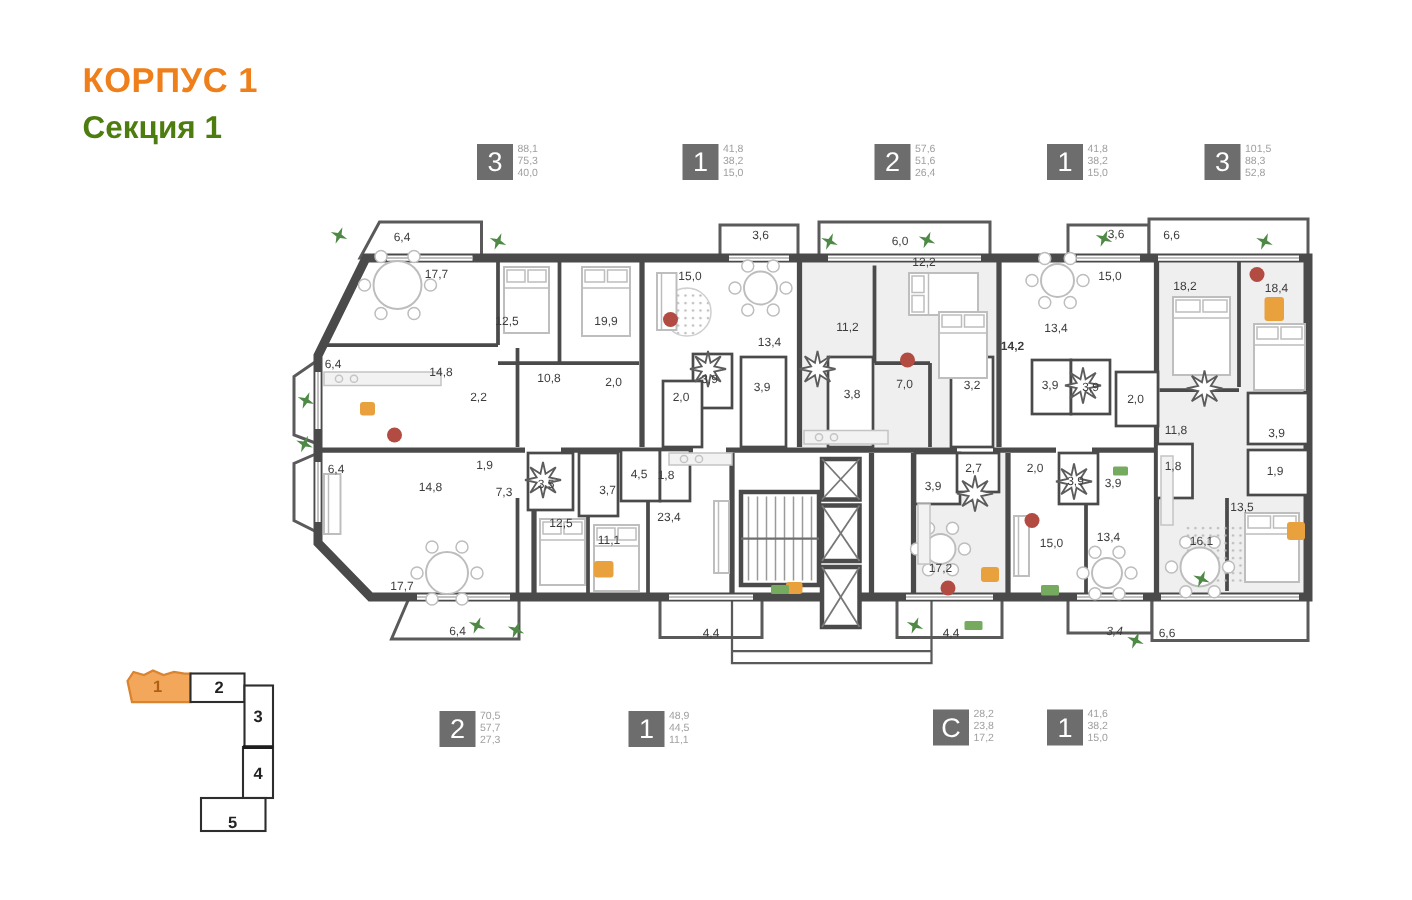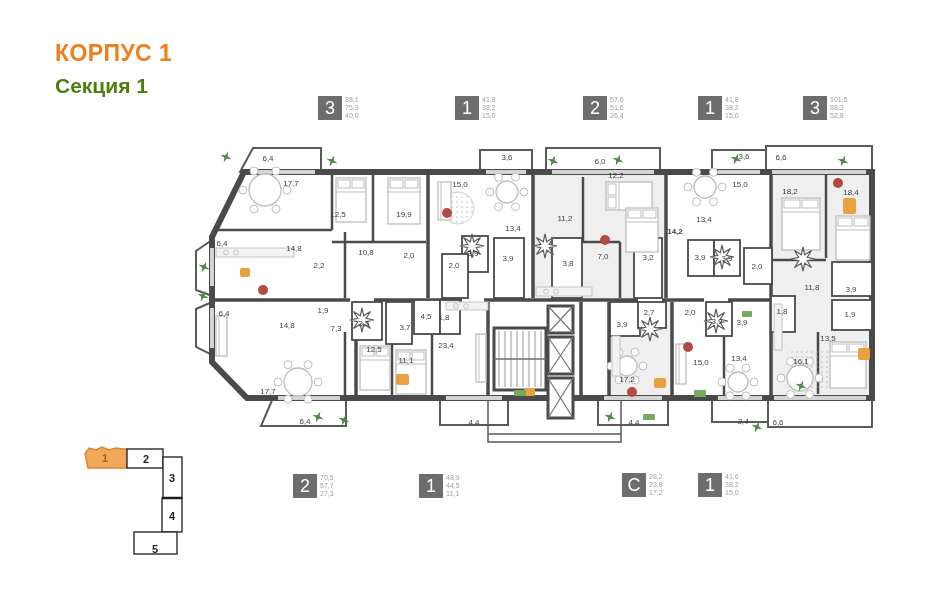--- a/index.html
+++ b/index.html
@@ -421,21 +421,21 @@
       <div class="room-label" style="left: 727px; top: 258px;">3,9</div>
       <div class="room-label" style="left: 757px; top: 266px;">2,0</div>
       <div class="room-label" style="left: 224px; top: 313px;">6,4</div>
       <div class="room-label" style="left: 323px; top: 310px;">1,9</div>
       <div class="room-label" style="left: 287px; top: 325px;">14,8</div>
       <div class="room-label" style="left: 336px; top: 328px;">7,3</div>
       <div class="room-label" style="left: 364px; top: 323px;">3,5</div>
       <div class="room-label" style="left: 405px; top: 327px;">3,7</div>
       <div class="room-label" style="left: 426px; top: 316px;">4,5</div>
       <div class="room-label" style="left: 444px; top: 317px;">1,8</div>
-      <div class="room-label" style="left: 812px; top: 287px;">11,8</div>
+      <div class="room-label" style="left: 784px; top: 287px;">11,8</div>
       <div class="room-label" style="left: 851px; top: 289px;">3,9</div>
       <div class="room-label" style="left: 782px; top: 311px;">1,8</div>
       <div class="room-label" style="left: 850px; top: 314px;">1,9</div>
       <div class="room-label" style="left: 374px; top: 349px;">12,5</div>
       <div class="room-label" style="left: 406px; top: 360px;">11,1</div>
       <div class="room-label" style="left: 446px; top: 345px;">23,4</div>
       <div class="room-label" style="left: 268px; top: 391px;">17,7</div>
       <div class="room-label" style="left: 649px; top: 312px;">2,7</div>
       <div class="room-label" style="left: 622px; top: 324px;">3,9</div>
       <div class="room-label" style="left: 627px; top: 379px;">17,2</div>

